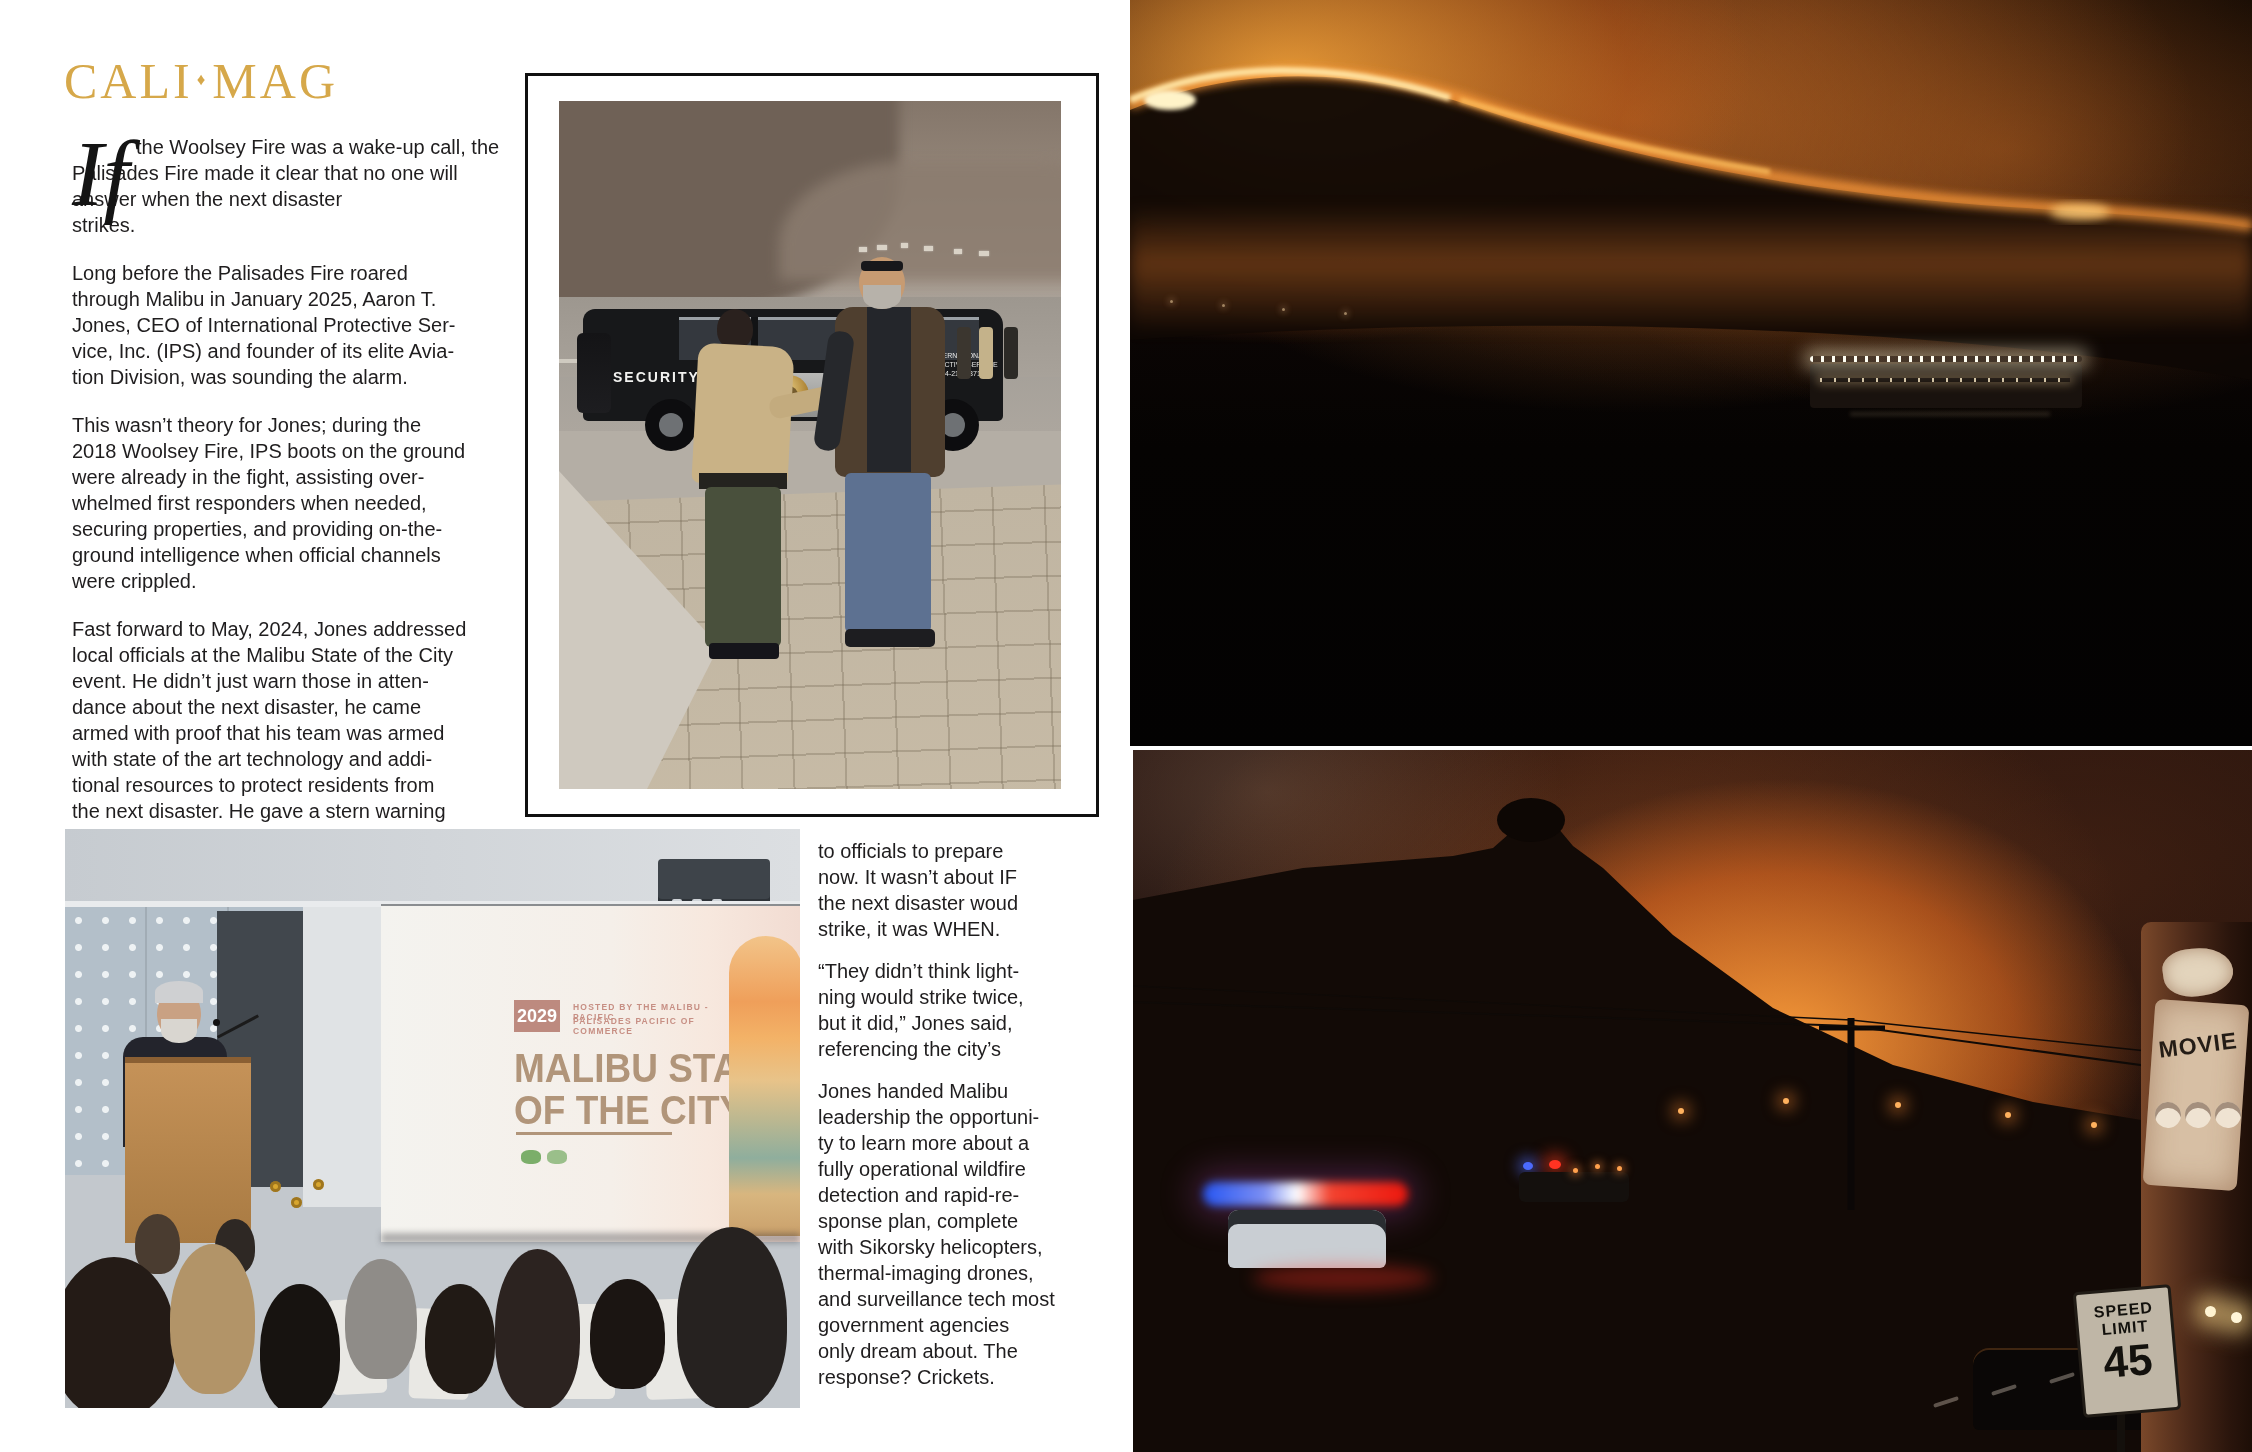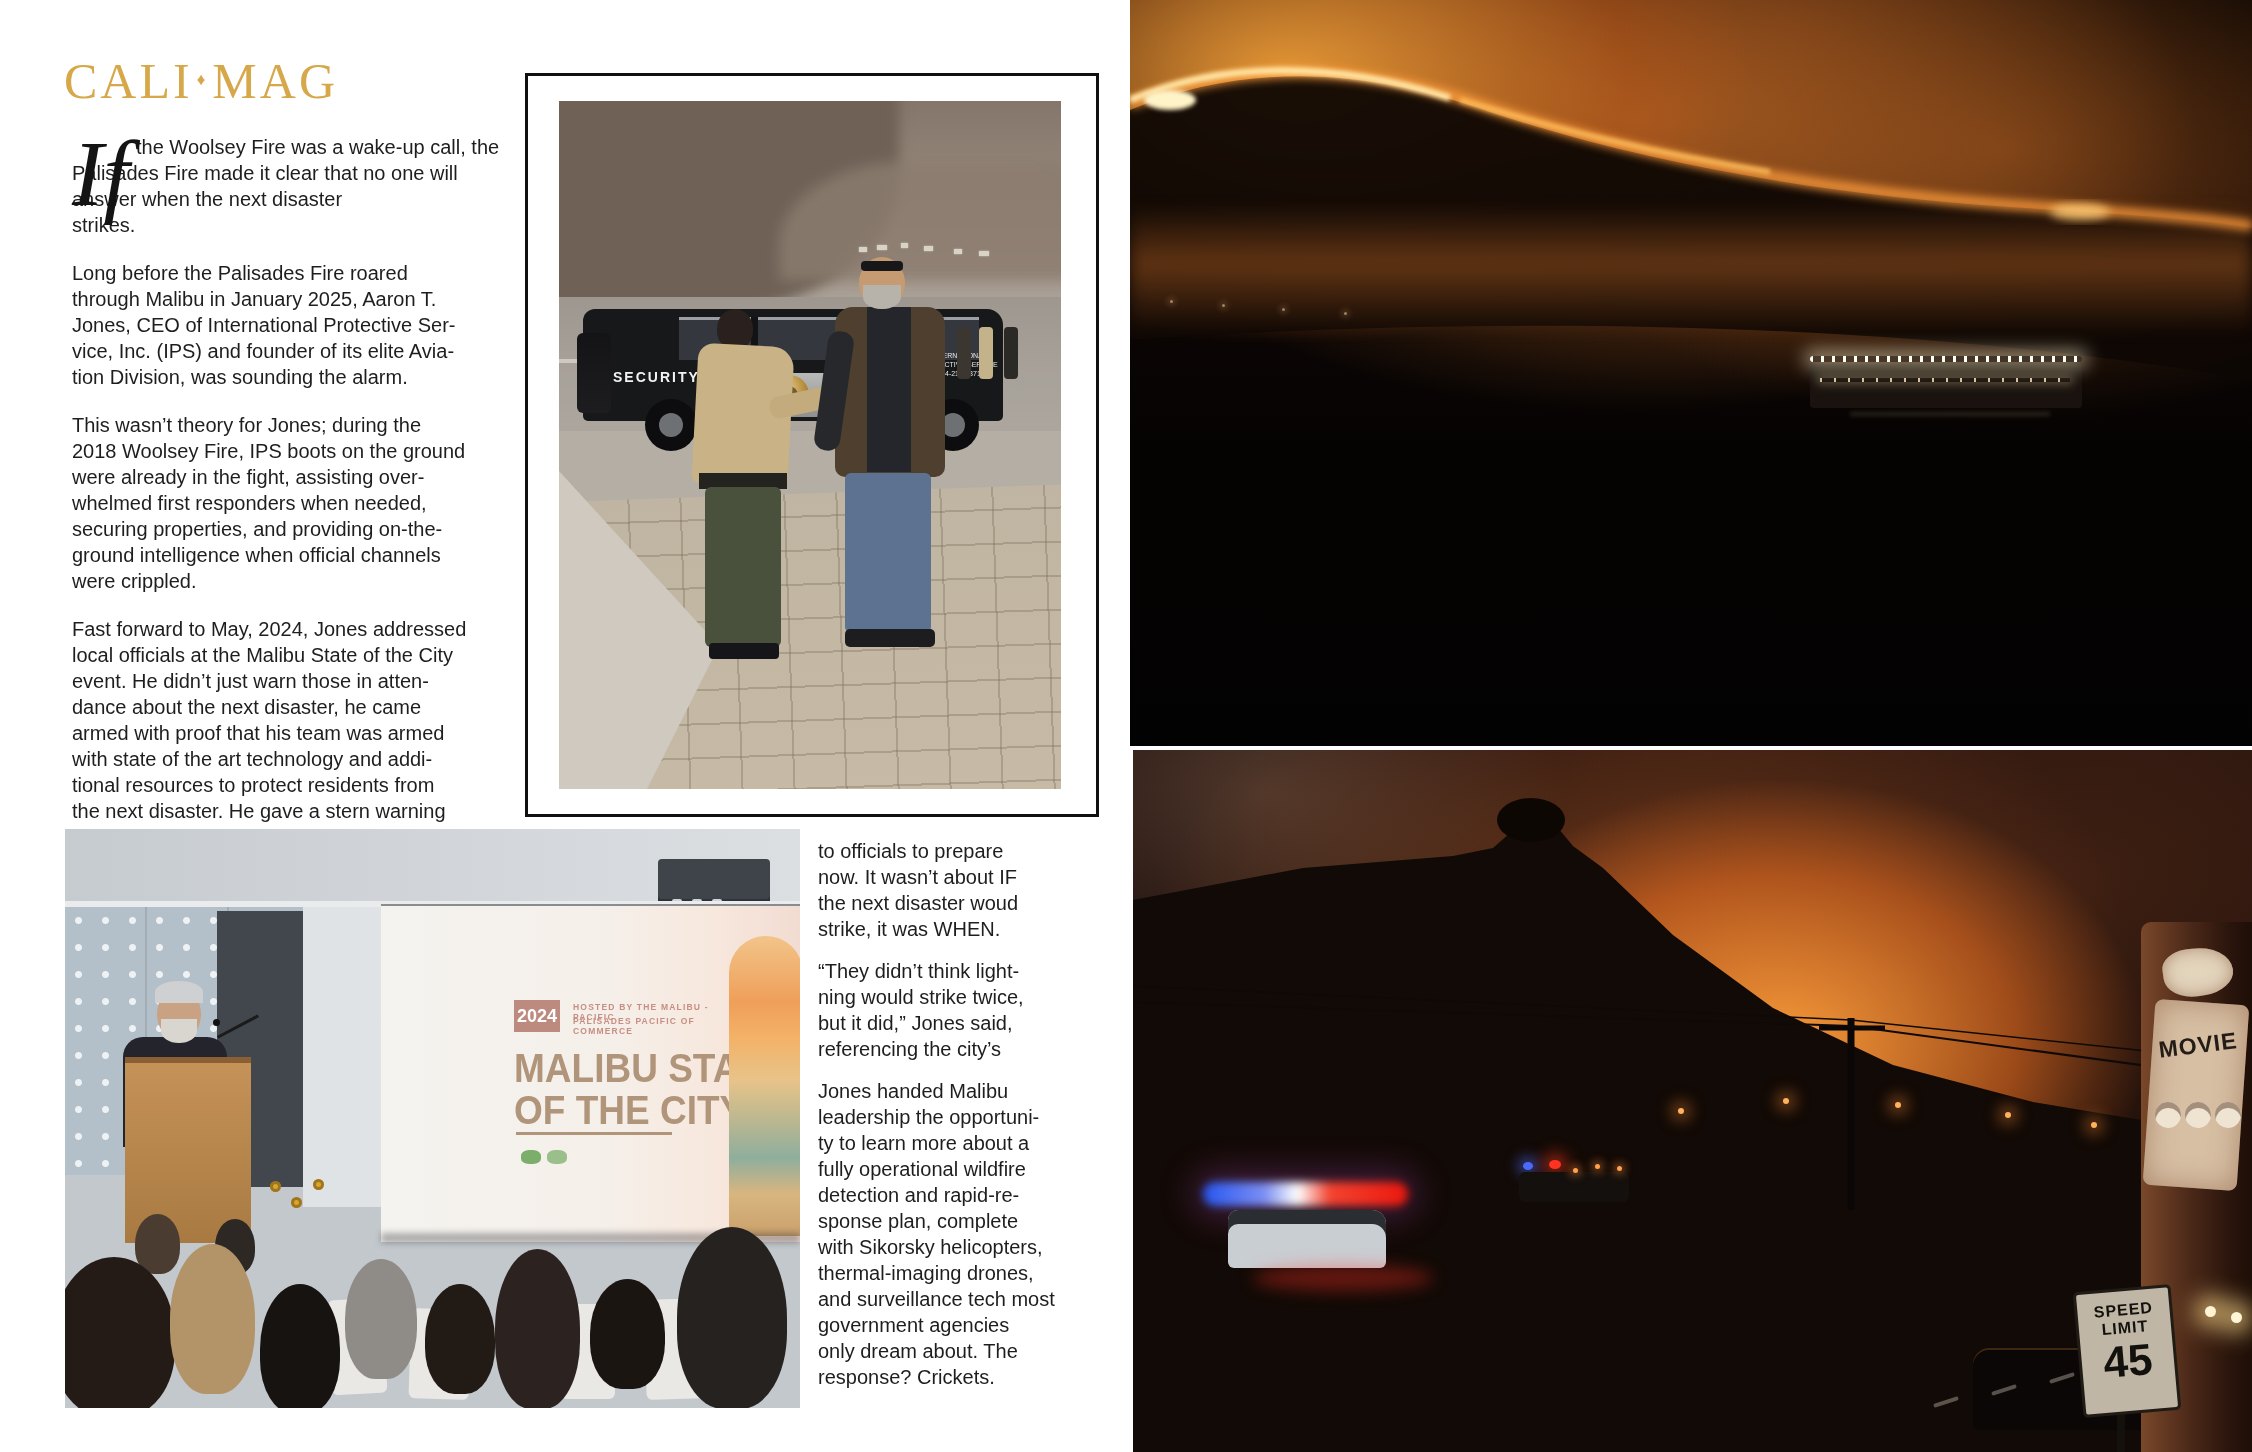--- a/index.html
+++ b/index.html
@@ -263,21 +263,21 @@
       <div class="abs proj-slot" style="left:14px"></div>
       <div class="abs proj-slot" style="left:34px"></div>
       <div class="abs proj-slot" style="left:54px"></div>
     </div>
     <div class="abs beam"></div>
     <div class="abs wallpanel"></div>
     <div class="abs opening"></div>
     <div class="abs wallwhite"></div>
 
     <div class="abs screen">
-      <div class="abs badge2024">2024</div>
+      <div class="abs badge2024">2029</div>
       <div class="abs hostline" style="top:96px">HOSTED BY THE MALIBU - PACIFIC</div>
       <div class="abs hostline" style="top:110px">PALISADES PACIFIC OF COMMERCE</div>
       <div class="abs slide-title" style="top:140px">MALIBU STATE</div>
       <div class="abs slide-title" style="top:182px">OF THE CITY</div>
       <div class="abs slide-rule"></div>
       <div class="abs slide-logo" style="left:140px"></div>
       <div class="abs slide-logo" style="left:166px;opacity:.6"></div>
       <div class="abs arch"></div>
     </div>
     <div class="abs scr-shadow"></div>

